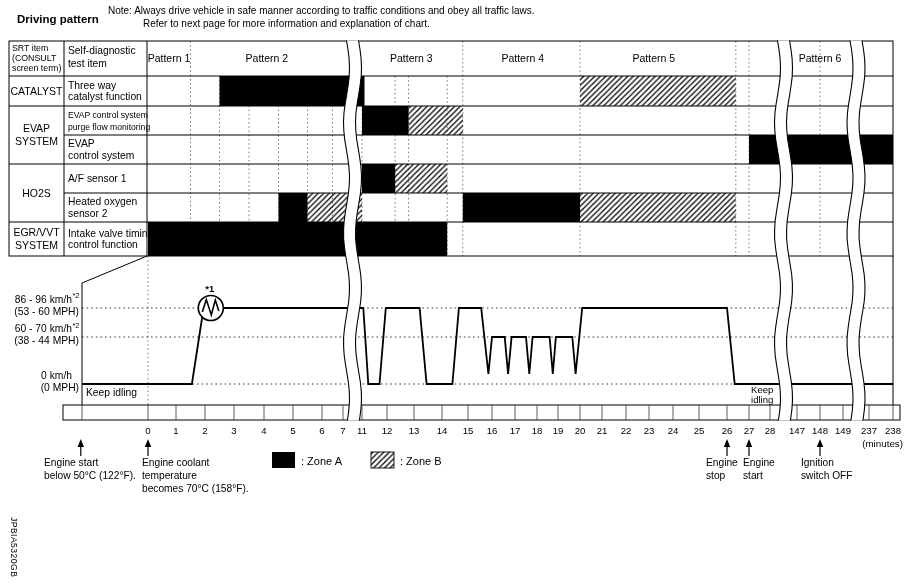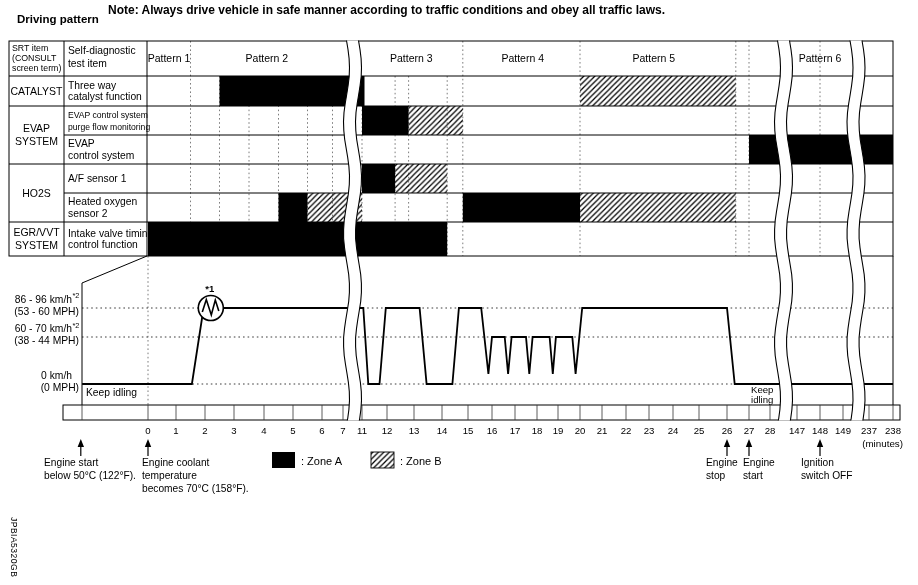--- a/index.html
+++ b/index.html
@@ -4,33 +4,34 @@
 <style>
   html,body{margin:0;padding:0;}
   body{
     width:918px;height:585px;position:relative;background:#ffffff;
     font-family:"Liberation Sans", sans-serif;color:#000;
   }
   .page-title{
     position:absolute;left:17px;top:13px;font-size:11.5px;font-weight:bold;text-align:center;
   }
   .note{
-    position:absolute;left:108px;top:4px;font-size:12px;font-weight:bold;line-height:13px;
+    position:absolute;left:108px;top:4px;font-size:10px;font-weight:normal;line-height:13px;
   }
   .note .indent{margin-left:35px;}
   svg{position:absolute;left:0;top:0;}
   svg text{font-family:"Liberation Sans", sans-serif;fill:#000;}
 </style>
 </head>
 <body>
 
 <div class="page-title">Driving pattern</div>
 
 <div class="note">
   <div><span>Note:</span> <span>Always drive vehicle in safe manner according to traffic conditions and obey all traffic laws.</span></div>
+  <div class="indent">Refer to next page for more information and explanation of chart.</div>
 </div>
 
 <svg id="chart" width="918" height="585" viewBox="0 0 918 585">
     <defs>
       <pattern id="hatchB" patternUnits="userSpaceOnUse" width="5.5" height="5.5">
         <path d="M0,5.5 L5.5,0 M-1.4,1.4 L1.4,-1.4 M4.1,6.9 L6.9,4.1" stroke="#000000" stroke-width="1.25" fill="none"></path>
       </pattern>
     </defs>
     <g stroke="#6e6e6e" stroke-width="0.9" stroke-dasharray="1.6,2.6">
       <line x1="190.5" y1="41" x2="190.5" y2="256"></line>

